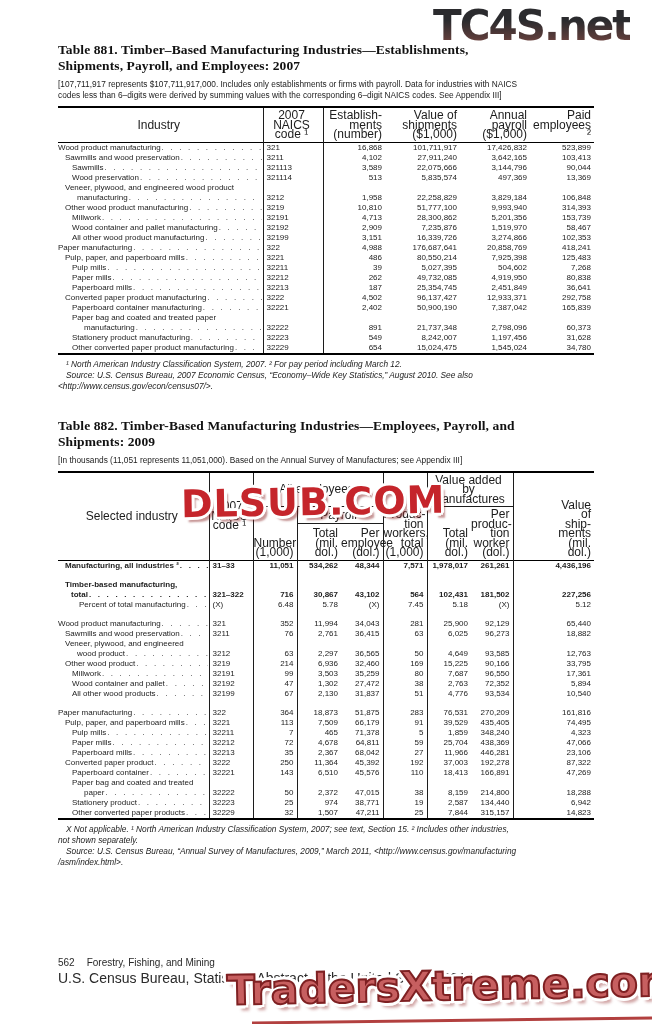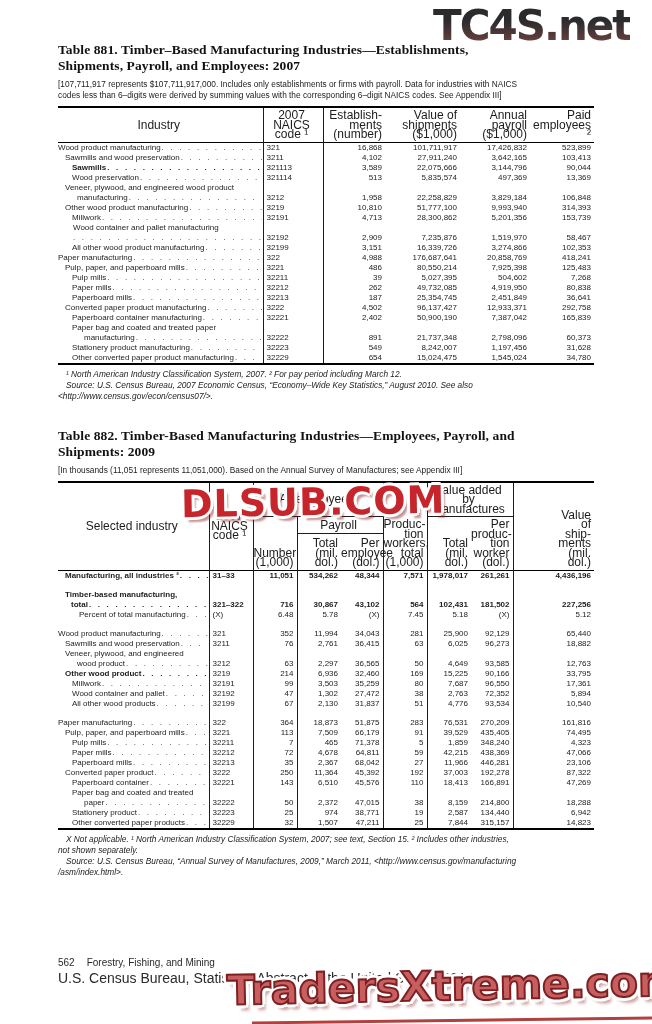--- a/index.html
+++ b/index.html
@@ -118,21 +118,21 @@
               </div>
             </td>
             <td class="naics v vr">3211</td>
             <td class="num">4,102</td>
             <td class="num">27,911,240</td>
             <td class="num">3,642,165</td>
             <td class="num">103,413</td>
           </tr>
           <tr>
             <td class="lbl">
-              <div class="lw" style="padding-left: 14px; font-weight: bold;">
+              <div class="lw" style="padding-left: 14px;">
                 <span class="t">Sawmills</span>
                 <span class="dots"></span>
               </div>
             </td>
             <td class="naics v vr">321113</td>
             <td class="num">3,589</td>
             <td class="num">22,075,666</td>
             <td class="num">3,144,796</td>
             <td class="num">90,044</td>
           </tr>
@@ -195,21 +195,21 @@
               </div>
             </td>
             <td class="naics v vr">32191</td>
             <td class="num">4,713</td>
             <td class="num">28,300,862</td>
             <td class="num">5,201,356</td>
             <td class="num">153,739</td>
           </tr>
           <tr>
             <td class="lbl">
-              <div class="lw" style="padding-left: 14px; flex-direction: column;">
+              <div class="lw" style="padding-left: 14px;">
                 <span class="t">Wood container and pallet manufacturing</span>
                 <span class="dots"></span>
               </div>
             </td>
             <td class="naics v vr">32192</td>
             <td class="num">2,909</td>
             <td class="num">7,235,876</td>
             <td class="num">1,519,970</td>
             <td class="num">58,467</td>
           </tr>
@@ -578,21 +578,21 @@
             <td class="num v">63</td>
             <td class="num v">2,297</td>
             <td class="num">36,565</td>
             <td class="num v">50</td>
             <td class="num v">4,649</td>
             <td class="num">93,585</td>
             <td class="num v">12,763</td>
           </tr>
           <tr>
             <td class="lbl">
-              <div class="lw" style="padding-left: 7px; font-weight: bold;">
+              <div class="lw" style="padding-left: 7px;">
                 <span class="t">Other wood product</span>
                 <span class="dots"></span>
               </div>
             </td>
             <td class="naics v">3219</td>
             <td class="num v">214</td>
             <td class="num v">6,936</td>
             <td class="num">32,460</td>
             <td class="num v">169</td>
             <td class="num v">15,225</td>
@@ -711,21 +711,21 @@
               <div class="lw" style="padding-left: 14px;">
                 <span class="t">Paper mills</span>
                 <span class="dots"></span>
               </div>
             </td>
             <td class="naics v">32212</td>
             <td class="num v">72</td>
             <td class="num v">4,678</td>
             <td class="num">64,811</td>
             <td class="num v">59</td>
-            <td class="num v">42,215</td>
+            <td class="num v">25,704</td>
             <td class="num">438,369</td>
             <td class="num v">47,066</td>
           </tr>
           <tr>
             <td class="lbl">
               <div class="lw" style="padding-left: 14px;">
                 <span class="t">Paperboard mills</span>
                 <span class="dots"></span>
               </div>
             </td>

